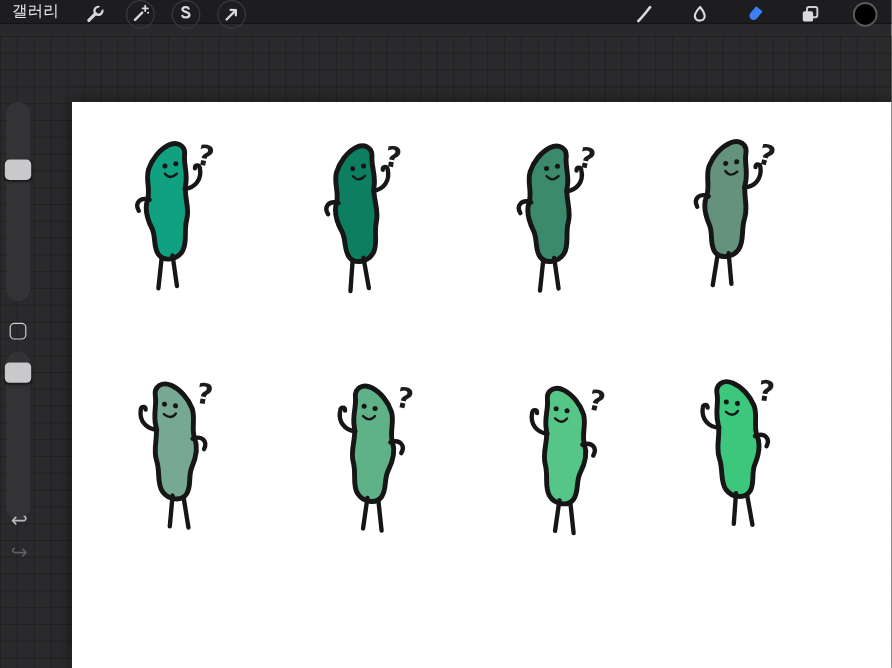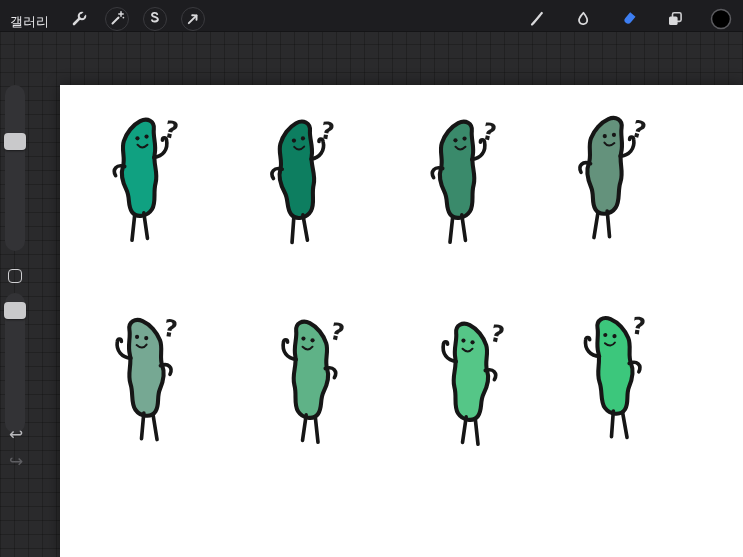--- a/index.html
+++ b/index.html
@@ -1,22 +1,22 @@
 <!DOCTYPE html>
 <html><head>
 <meta charset="utf-8">
 <style>
   * { margin:0; padding:0; box-sizing:border-box; }
   html,body { width:743px; height:557px; overflow:hidden; }
   body { position:relative; background:#29292b; font-family:"Liberation Sans", sans-serif; }
 
   
   #topbar {
-    position:absolute; top:0; left:0; width:743px; height:32px;
-    background:#1d1d20; display:flex; align-items:flex-end; z-index:10;
+    position:absolute; top:0; left:0; width:743px; height:20px;
+    background:#1d1d20; display:flex; align-items:flex-start; z-index:10;
     border-bottom:1px solid #141416;
   }
   .gallery-label {
     color:#e9e9eb; font-size:13px; padding:0 4px 0 10px; cursor:default;
   }
   .left-tools { display:flex; align-items:center; gap:14px; margin-left:14px; }
   .right-tools { display:flex; align-items:center; gap:22px; margin-left:auto; margin-right:10px; }
   .tool-btn {
     width:24px; height:24px; border-radius:50%;
     display:flex; align-items:center; justify-content:center;

